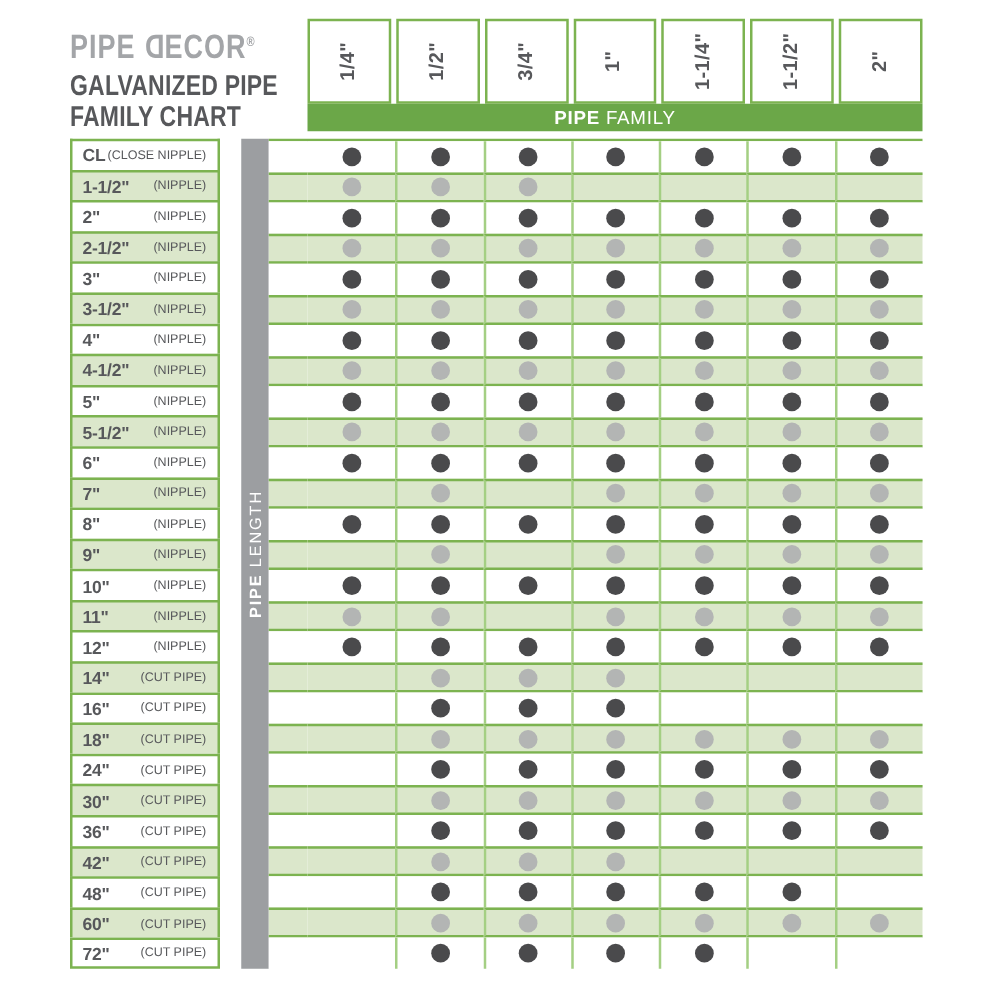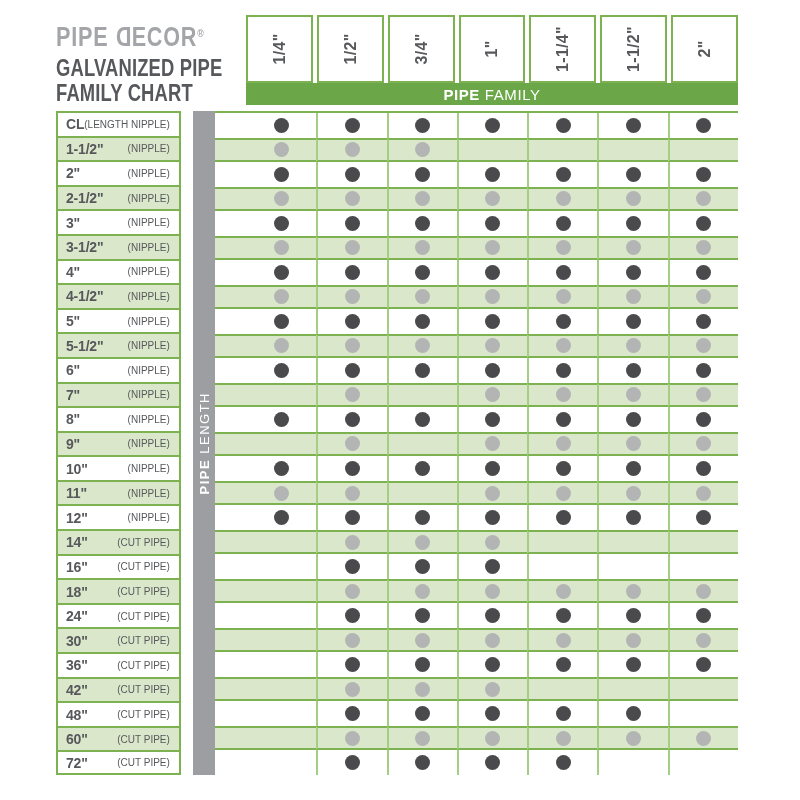--- a/index.html
+++ b/index.html
@@ -113,21 +113,21 @@
     </div>
 
   <div class="nominalbar">
     <span class="b">PIPE</span>
       <span class="r"> FAMILY</span>
   </div>
 
   <div class="labels">
       <div class="lbox">
         <span class="lsize">CL</span>
-        <span class="ltype">(LENGTH NIPPLE)</span>
+        <span class="ltype">(CLOSE NIPPLE)</span>
       </div>
       <div class="lbox green">
         <span class="lsize">1-1/2"</span>
         <span class="ltype">(NIPPLE)</span>
       </div>
       <div class="lbox">
         <span class="lsize">2"</span>
         <span class="ltype">(NIPPLE)</span>
       </div>
       <div class="lbox green">

